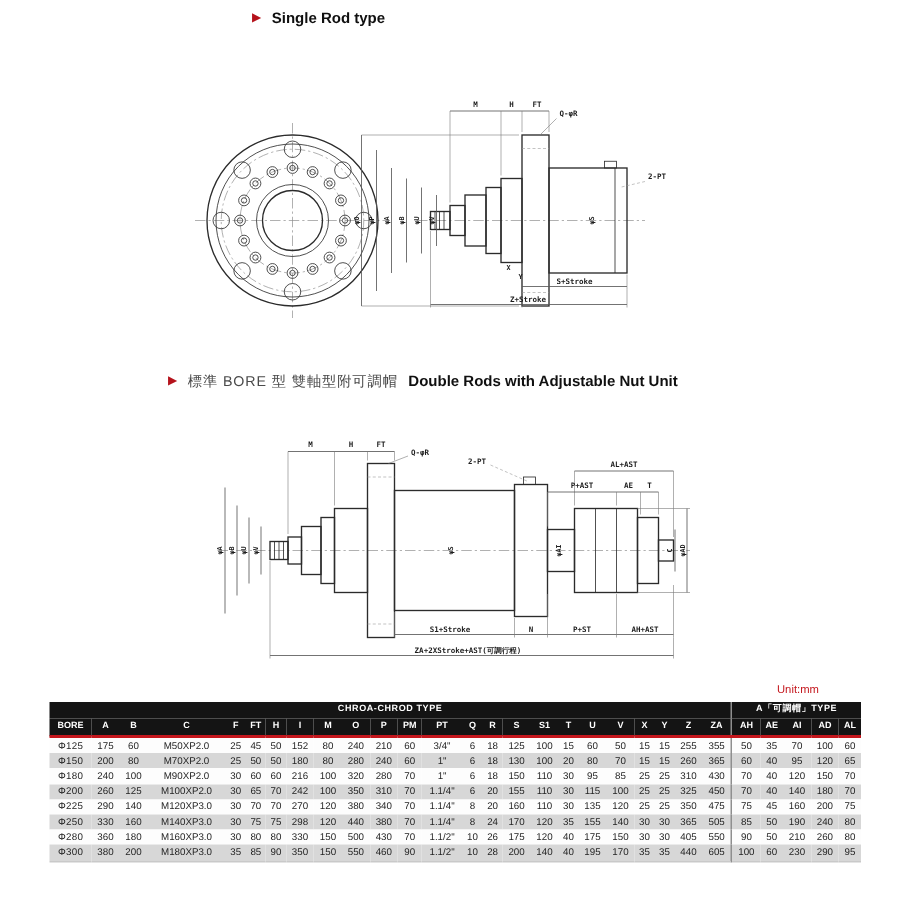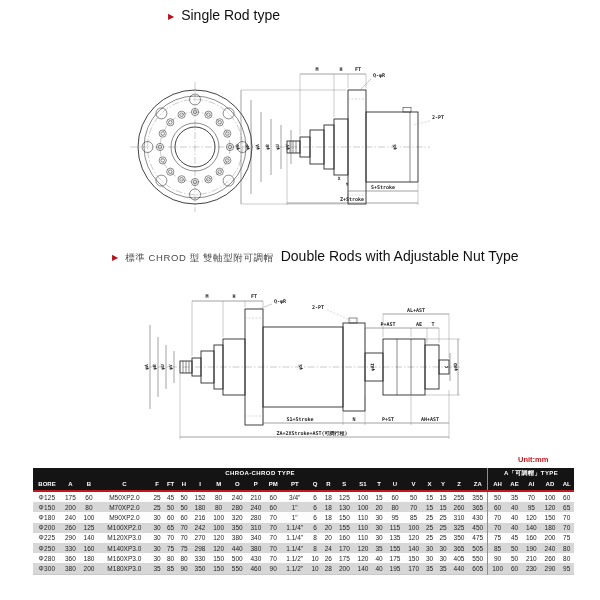--- a/index.html
+++ b/index.html
@@ -1,31 +1,31 @@
 <!DOCTYPE html>
 <html><head>
 <meta charset="utf-8">
 <style>
   html,body{margin:0;padding:0}
   body{width:600px;height:600px;background:#ffffff;position:relative;overflow:hidden;
        font-family:"Liberation Sans",sans-serif;color:#222}
   .title{position:absolute;display:flex;align-items:baseline;gap:7px;white-space:nowrap}
   .marker{color:#b5121b;font-size:8px;transform:translateY(-1px)}
   .t-zh{font-size:9.5px;color:#4a4a4a;letter-spacing:.6px}
-  .t-en{font-size:14px;font-weight:normal;color:#101010}
+  .t-en{font-size:10px;font-weight:bold;color:#101010}
   svg{position:absolute;left:0}
   .ol{fill:none;stroke:#2b2b2b;stroke-width:.9}
   .ol2{fill:none;stroke:#2b2b2b;stroke-width:.55}
   .cl{fill:none;stroke:#8a8a8a;stroke-width:.45;stroke-dasharray:7 2 1.5 2}
   .dim{stroke:#555;stroke-width:.55;fill:none}
   .ext{stroke:#7a7a7a;stroke-width:.4;fill:none}
   .hx{stroke:#9a9a9a;stroke-width:.4;stroke-dasharray:2 1.5;fill:none}
   .dt{font:bold 5px "DejaVu Sans Mono",monospace;fill:#1d1d1d}
   .dt2{font:bold 4.5px "DejaVu Sans Mono",monospace;fill:#1d1d1d}
-  .unit{position:absolute;top:455px;left:518px;color:#c4161c;font-size:7.5px;font-weight:bold}
+  .unit{position:absolute;top:455px;left:518px;color:#c4161c;font-size:7.5px;font-weight:normal}
   table{position:absolute;top:468px;left:33px;width:541px;border-collapse:collapse;
         table-layout:auto;font-size:6.5px;border-bottom:1px solid #c9c9c9}
   thead th{background:#141414;color:#fff;font-weight:bold;padding:1px 1px;line-height:1.25;font-size:6px}
   thead tr.chead th{border-bottom:2px solid #c4161c;height:9px}
   thead tr.ghead th{height:9px;letter-spacing:.4px}
   tbody td{text-align:center;padding:1.6px 1px;white-space:nowrap;color:#1f1f1f;background:#fdfdfd}
   tbody tr.alt td{background:#d7d7d7}
   td.div-left,th.div-left{border-left:1px solid #8f8f8f}
   td.bore{letter-spacing:.2px}
 </style>
@@ -146,22 +146,22 @@
     <text class="dt2" transform="rotate(-90 396 92)" x="396" y="92" text-anchor="middle">φS</text>
     <text class="dt2" x="339" y="125" text-anchor="middle">X</text>
     <text class="dt2" x="347" y="131" text-anchor="middle">Y</text>
     <text class="dt" x="383" y="134" text-anchor="middle">S+Stroke</text>
     <text class="dt" x="352" y="146" text-anchor="middle">Z+Stroke</text>
   </g>
 </svg>
 
 <div class="title" style="top:248px;left:112px">
   <span class="marker">▶</span>
-  <span class="t-zh">標準 CHROD 型 雙軸型附可調帽</span>
-  <span class="t-en">Double Rods with Adjustable Nut Type</span>
+  <span class="t-zh">標準 BORE 型 雙軸型附可調帽</span>
+  <span class="t-en">Double Rods with Adjustable Nut Unit</span>
 </div>
 
 <svg width="600" height="175" viewBox="0 0 600 175" style="top:287px">
   <g>
     <line class="cl" x1="145" y1="80" x2="460" y2="80"></line>
     <rect class="ol" x="180" y="74" width="12" height="12"></rect>
     <line class="ol2" x1="183" y1="74" x2="183" y2="86"></line>
       <line class="ol2" x1="186" y1="74" x2="186" y2="86"></line>
       <line class="ol2" x1="189" y1="74" x2="189" y2="86"></line>
     <rect class="ol" x="192" y="71" width="9" height="18"></rect>

